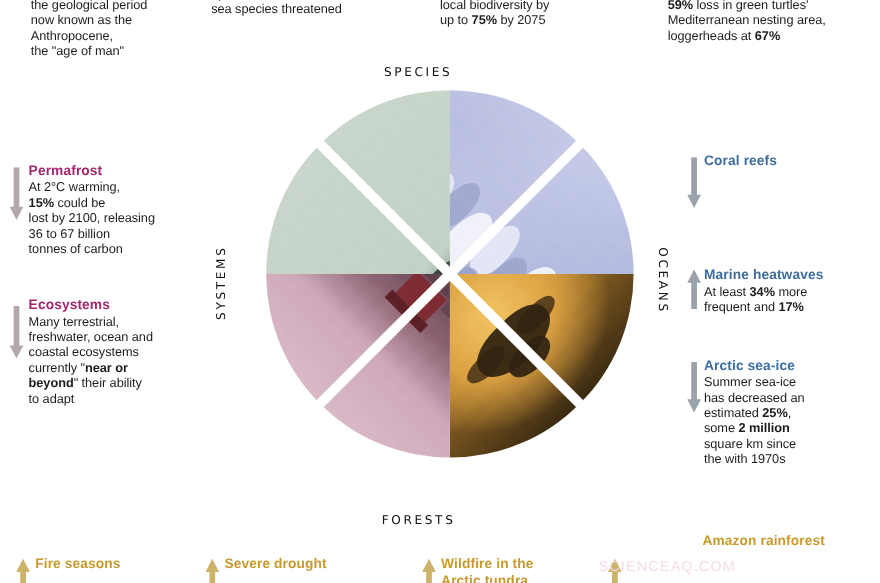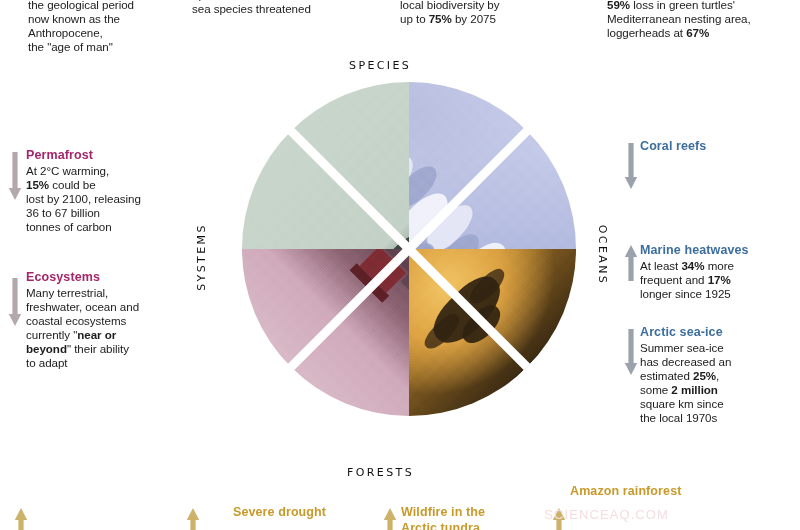--- a/index.html
+++ b/index.html
@@ -346,72 +346,74 @@
       <svg width="14" height="46" viewBox="0 0 14 46">
         <polygon points="7,46 0.8,34 4.4,34 4.4,0 9.6,0 9.6,34 13.2,34" fill="#9aa2ab"></polygon>
       </svg>
     </div>
 
   <div class="block" id="rb1" style="left:640px;top:243px;width:160px;">
     <div class="blk-head c-blue">Marine heatwaves</div>
     <div class="blk-body">
         <div><span>At least </span><b>34%</b><span> more</span></div>
         <div><span>frequent and </span><b>17%</b></div>
-        <div><span>longer since 1925</span></div>
       </div>
   </div>
   <div class="arrow" id="rar1" style="left: 624px; top: 245px; height: 36px;">
       <svg width="14" height="36" viewBox="0 0 14 36">
         <polygon points="7,0 0.8,12 4.4,12 4.4,36 9.6,36 9.6,12 13.2,12" fill="#9aa2ab"></polygon>
       </svg>
     </div>
 
   <div class="block" id="rb2" style="left:640px;top:325px;width:160px;">
     <div class="blk-head c-blue">Arctic sea-ice</div>
     <div class="blk-body">
         <div><span>Summer sea-ice</span></div>
         <div><span>has decreased an</span></div>
         <div><span>estimated </span><b>25%</b><span>,</span></div>
         <div><span>some </span><b>2 million</b></div>
         <div><span>square km since</span></div>
-        <div><span>the local 1970s</span></div>
+        <div><span>the with 1970s</span></div>
       </div>
   </div>
   <div class="arrow" id="rar2" style="left: 624px; top: 329px; height: 46px;">
       <svg width="14" height="46" viewBox="0 0 14 46">
         <polygon points="7,46 0.8,34 4.4,34 4.4,0 9.6,0 9.6,34 13.2,34" fill="#9aa2ab"></polygon>
       </svg>
     </div>
 
+  <div class="block" id="bb0" style="left:32px;top:505px;width:150px;">
+    <div class="blk-head c-gold">Fire seasons</div>
+  </div>
   <div class="arrow" id="bar0" style="left: 14px; top: 508px; height: 24px;">
       <svg width="14" height="24" viewBox="0 0 14 24">
         <polygon points="7,0 0.8,12 4.4,12 4.4,24 9.6,24 9.6,12 13.2,12" fill="#cdb26a"></polygon>
       </svg>
     </div>
 
-  <div class="block" id="bb1" style="left:204px;top:505px;width:170px;margin-left:29px;">
+  <div class="block" id="bb1" style="left:204px;top:505px;width:170px;">
     <div class="blk-head c-gold">Severe drought</div>
   </div>
   <div class="arrow" id="bar1" style="left: 186px; top: 508px; height: 24px;">
       <svg width="14" height="24" viewBox="0 0 14 24">
         <polygon points="7,0 0.8,12 4.4,12 4.4,24 9.6,24 9.6,12 13.2,12" fill="#cdb26a"></polygon>
       </svg>
     </div>
 
   <div class="block" id="bb2" style="left:401px;top:505px;width:150px;">
     <div class="blk-head c-gold">Wildfire in the</div>
     <div class="blk-head c-gold">Arctic tundra</div>
   </div>
   <div class="arrow" id="bar2" style="left: 383px; top: 508px; height: 24px;">
       <svg width="14" height="24" viewBox="0 0 14 24">
         <polygon points="7,0 0.8,12 4.4,12 4.4,24 9.6,24 9.6,12 13.2,12" fill="#cdb26a"></polygon>
       </svg>
     </div>
 
-  <div class="block" id="bb3" style="left:570px;top:484px;width:180px;">
+  <div class="block" id="bb3" style="left:570px;top:484px;width:180px;text-align:right;">
     <div class="blk-head c-gold">Amazon rainforest</div>
   </div>
   <div class="arrow" id="bar3" style="left: 552px; top: 508px; height: 24px;">
       <svg width="14" height="24" viewBox="0 0 14 24">
         <polygon points="7,0 0.8,12 4.4,12 4.4,24 9.6,24 9.6,12 13.2,12" fill="#cdb26a"></polygon>
       </svg>
     </div>
 
   <div id="watermark">SCIENCEAQ.COM</div>
 

